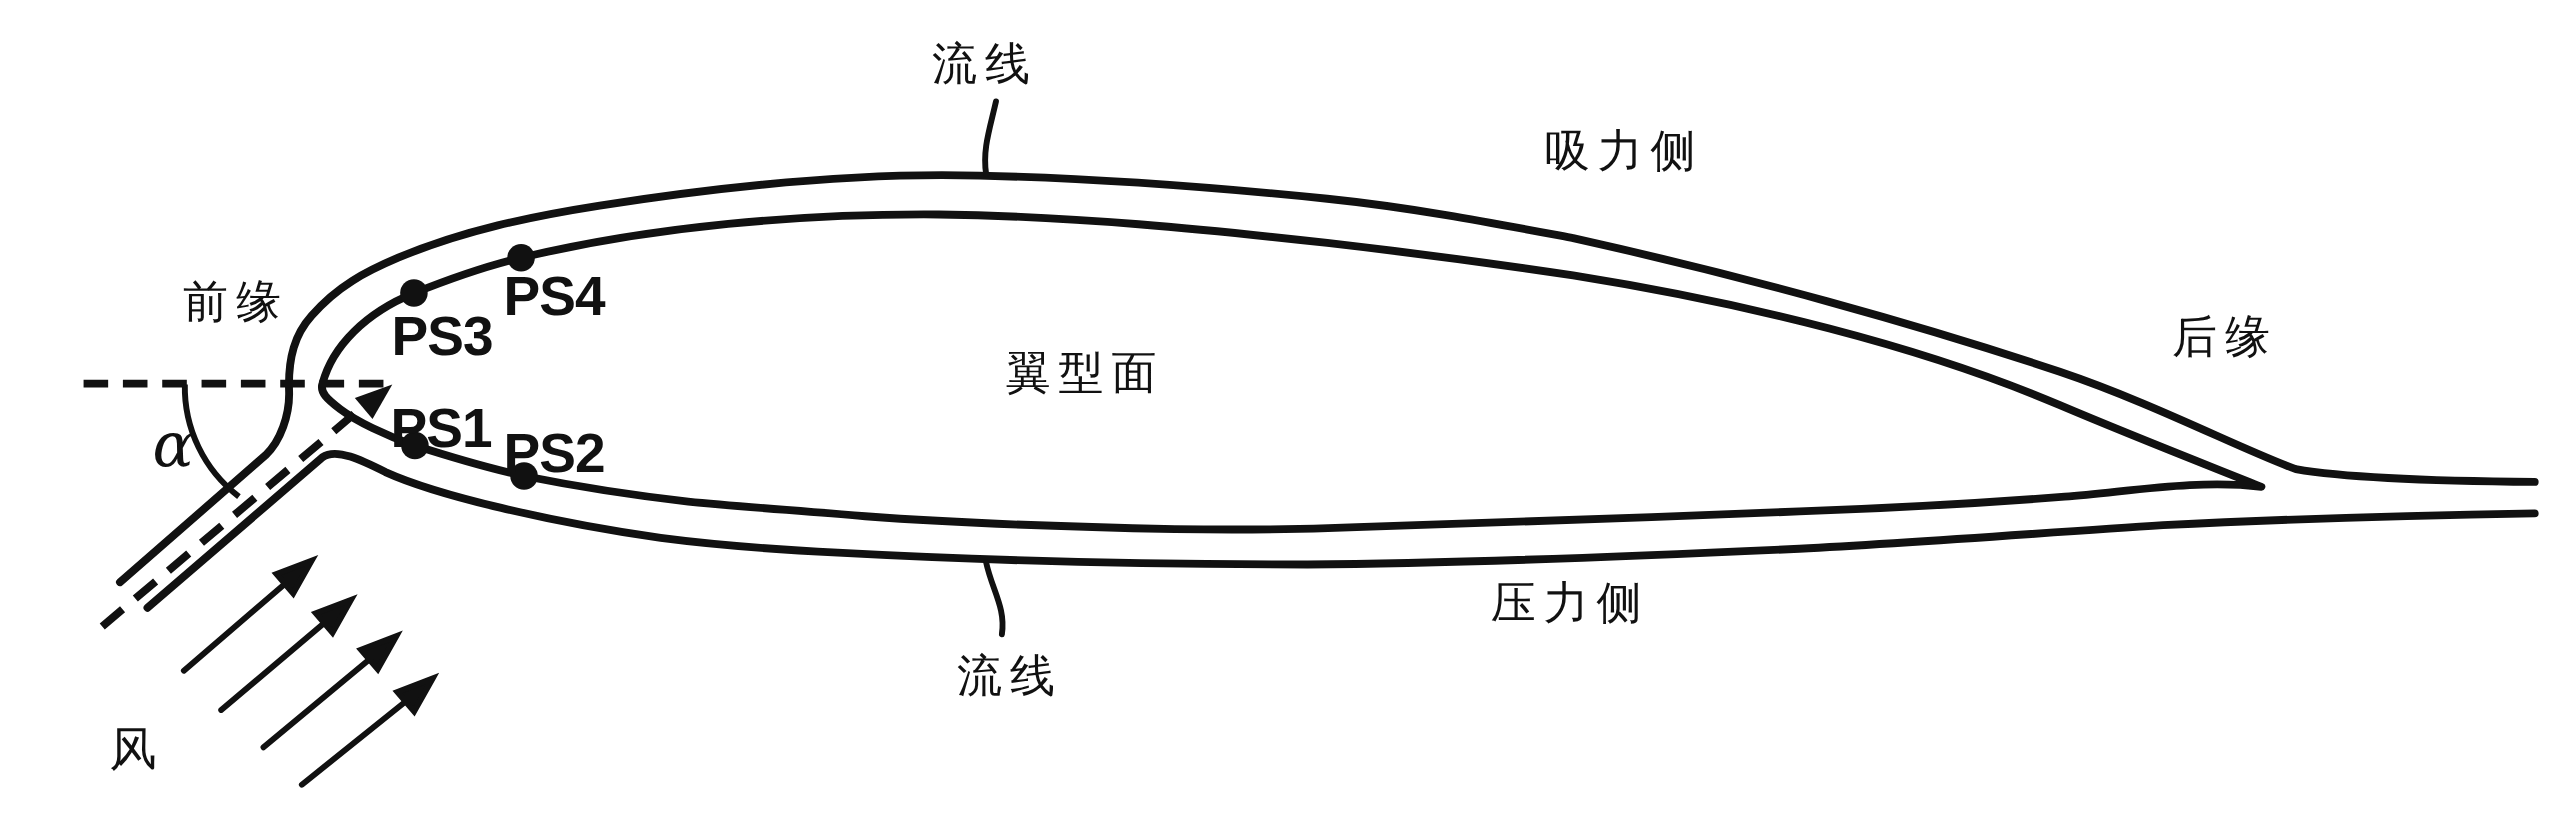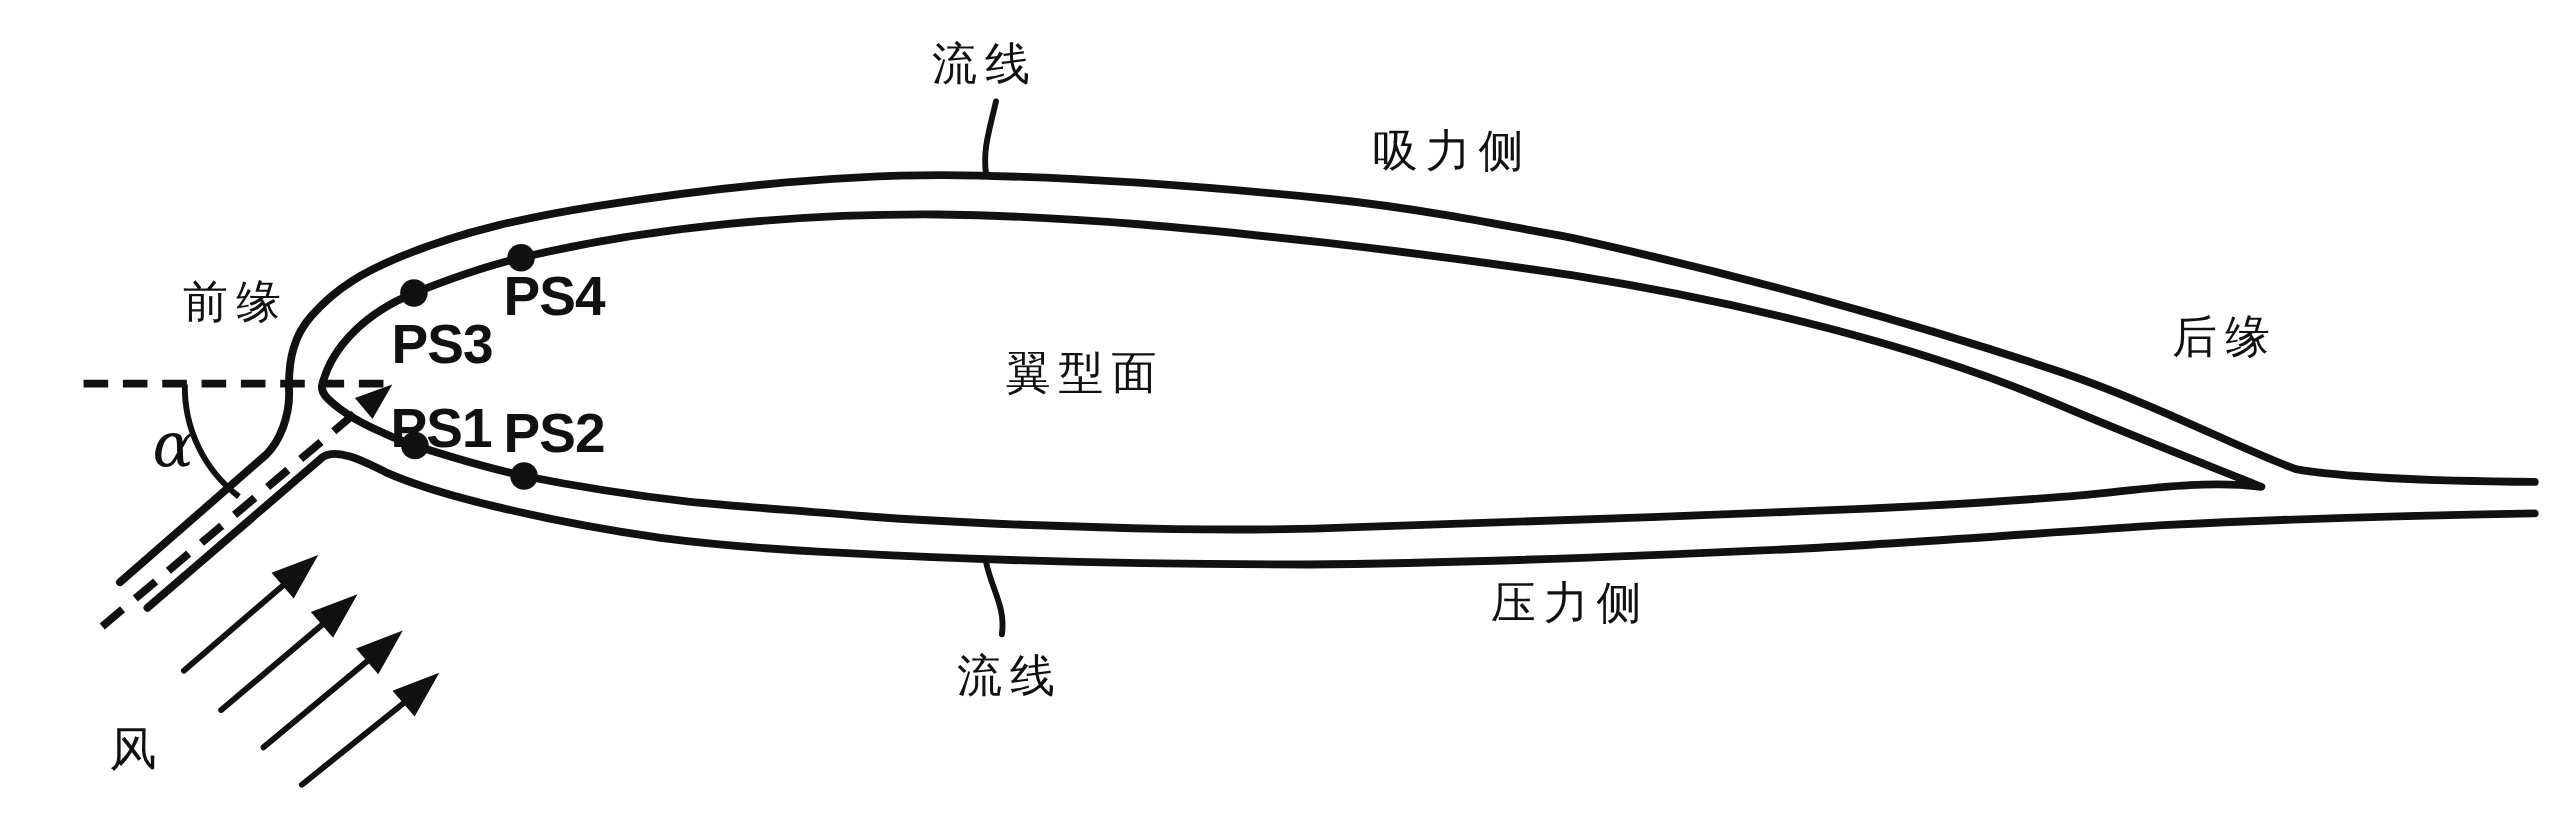--- a/index.html
+++ b/index.html
@@ -110,28 +110,28 @@
 
     <g fill="#111111">
       <circle cx="422" cy="453" r="14"></circle>
       <circle cx="533" cy="484" r="14"></circle>
       <circle cx="421" cy="298" r="14"></circle>
       <circle cx="530" cy="262" r="14"></circle>
     </g>
   </svg>
 
   <div class="lbl zh" style="left:985px;top:63px">流线</div>
-  <div class="lbl zh" style="left:1452px;top:150px">吸力侧</div>
+  <div class="lbl zh" style="left:1624px;top:150px">吸力侧</div>
   <div class="lbl zh" style="left:236px;top:301px">前缘</div>
   <div class="lbl zh" style="left:2225px;top:336px">后缘</div>
   <div class="lbl zh" style="left:1085px;top:372px">翼型面</div>
   <div class="lbl zh" style="left:1570px;top:602px">压力侧</div>
   <div class="lbl zh" style="left:1010px;top:675px">流线</div>
   <div class="lbl zh wind" style="left:133px;top:748px">风</div>
   <div class="lbl alpha" style="left:173px;top:444px">α</div>
 
   <div class="lbl ps" style="left:441px;top:428px">PS1</div>
-  <div class="lbl ps" style="left:554px;top:433px">PS2</div>
-  <div class="lbl ps" style="left:442px;top:344px">PS3</div>
+  <div class="lbl ps" style="left:554px;top:453px">PS2</div>
+  <div class="lbl ps" style="left:442px;top:336px">PS3</div>
   <div class="lbl ps" style="left:554px;top:296px">PS4</div>
 
 </div>
 
 
 </body></html>

